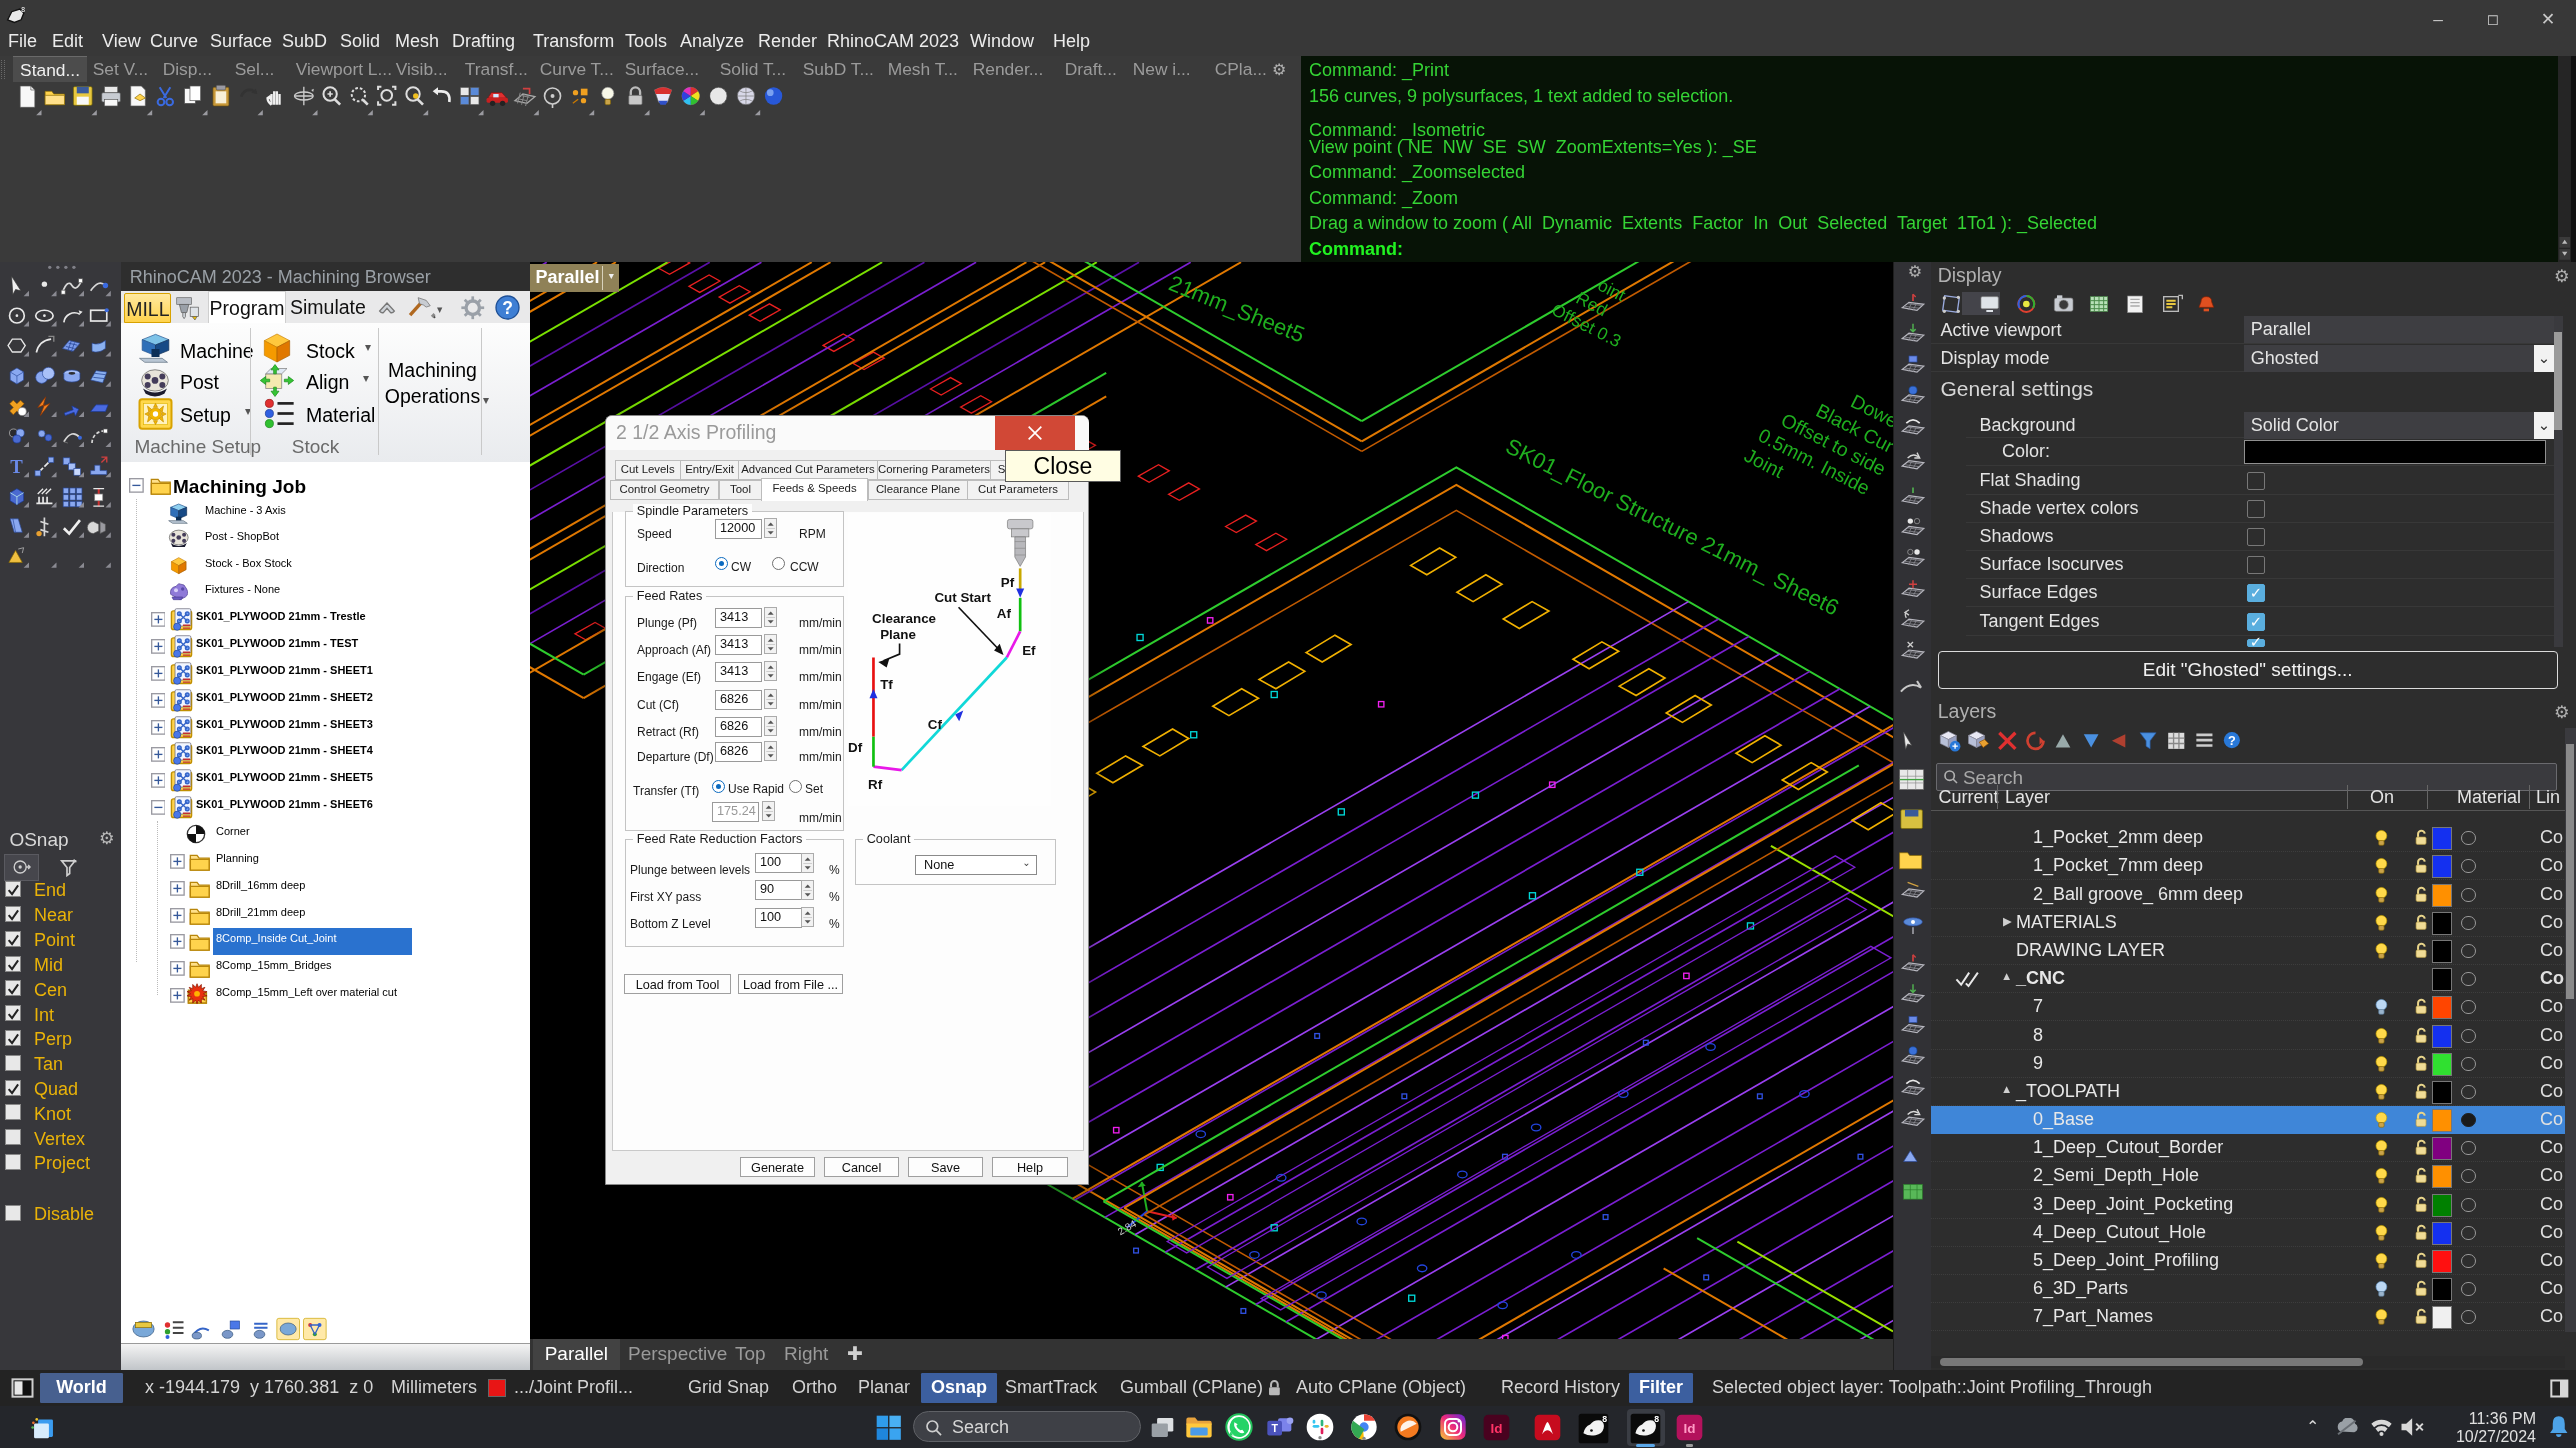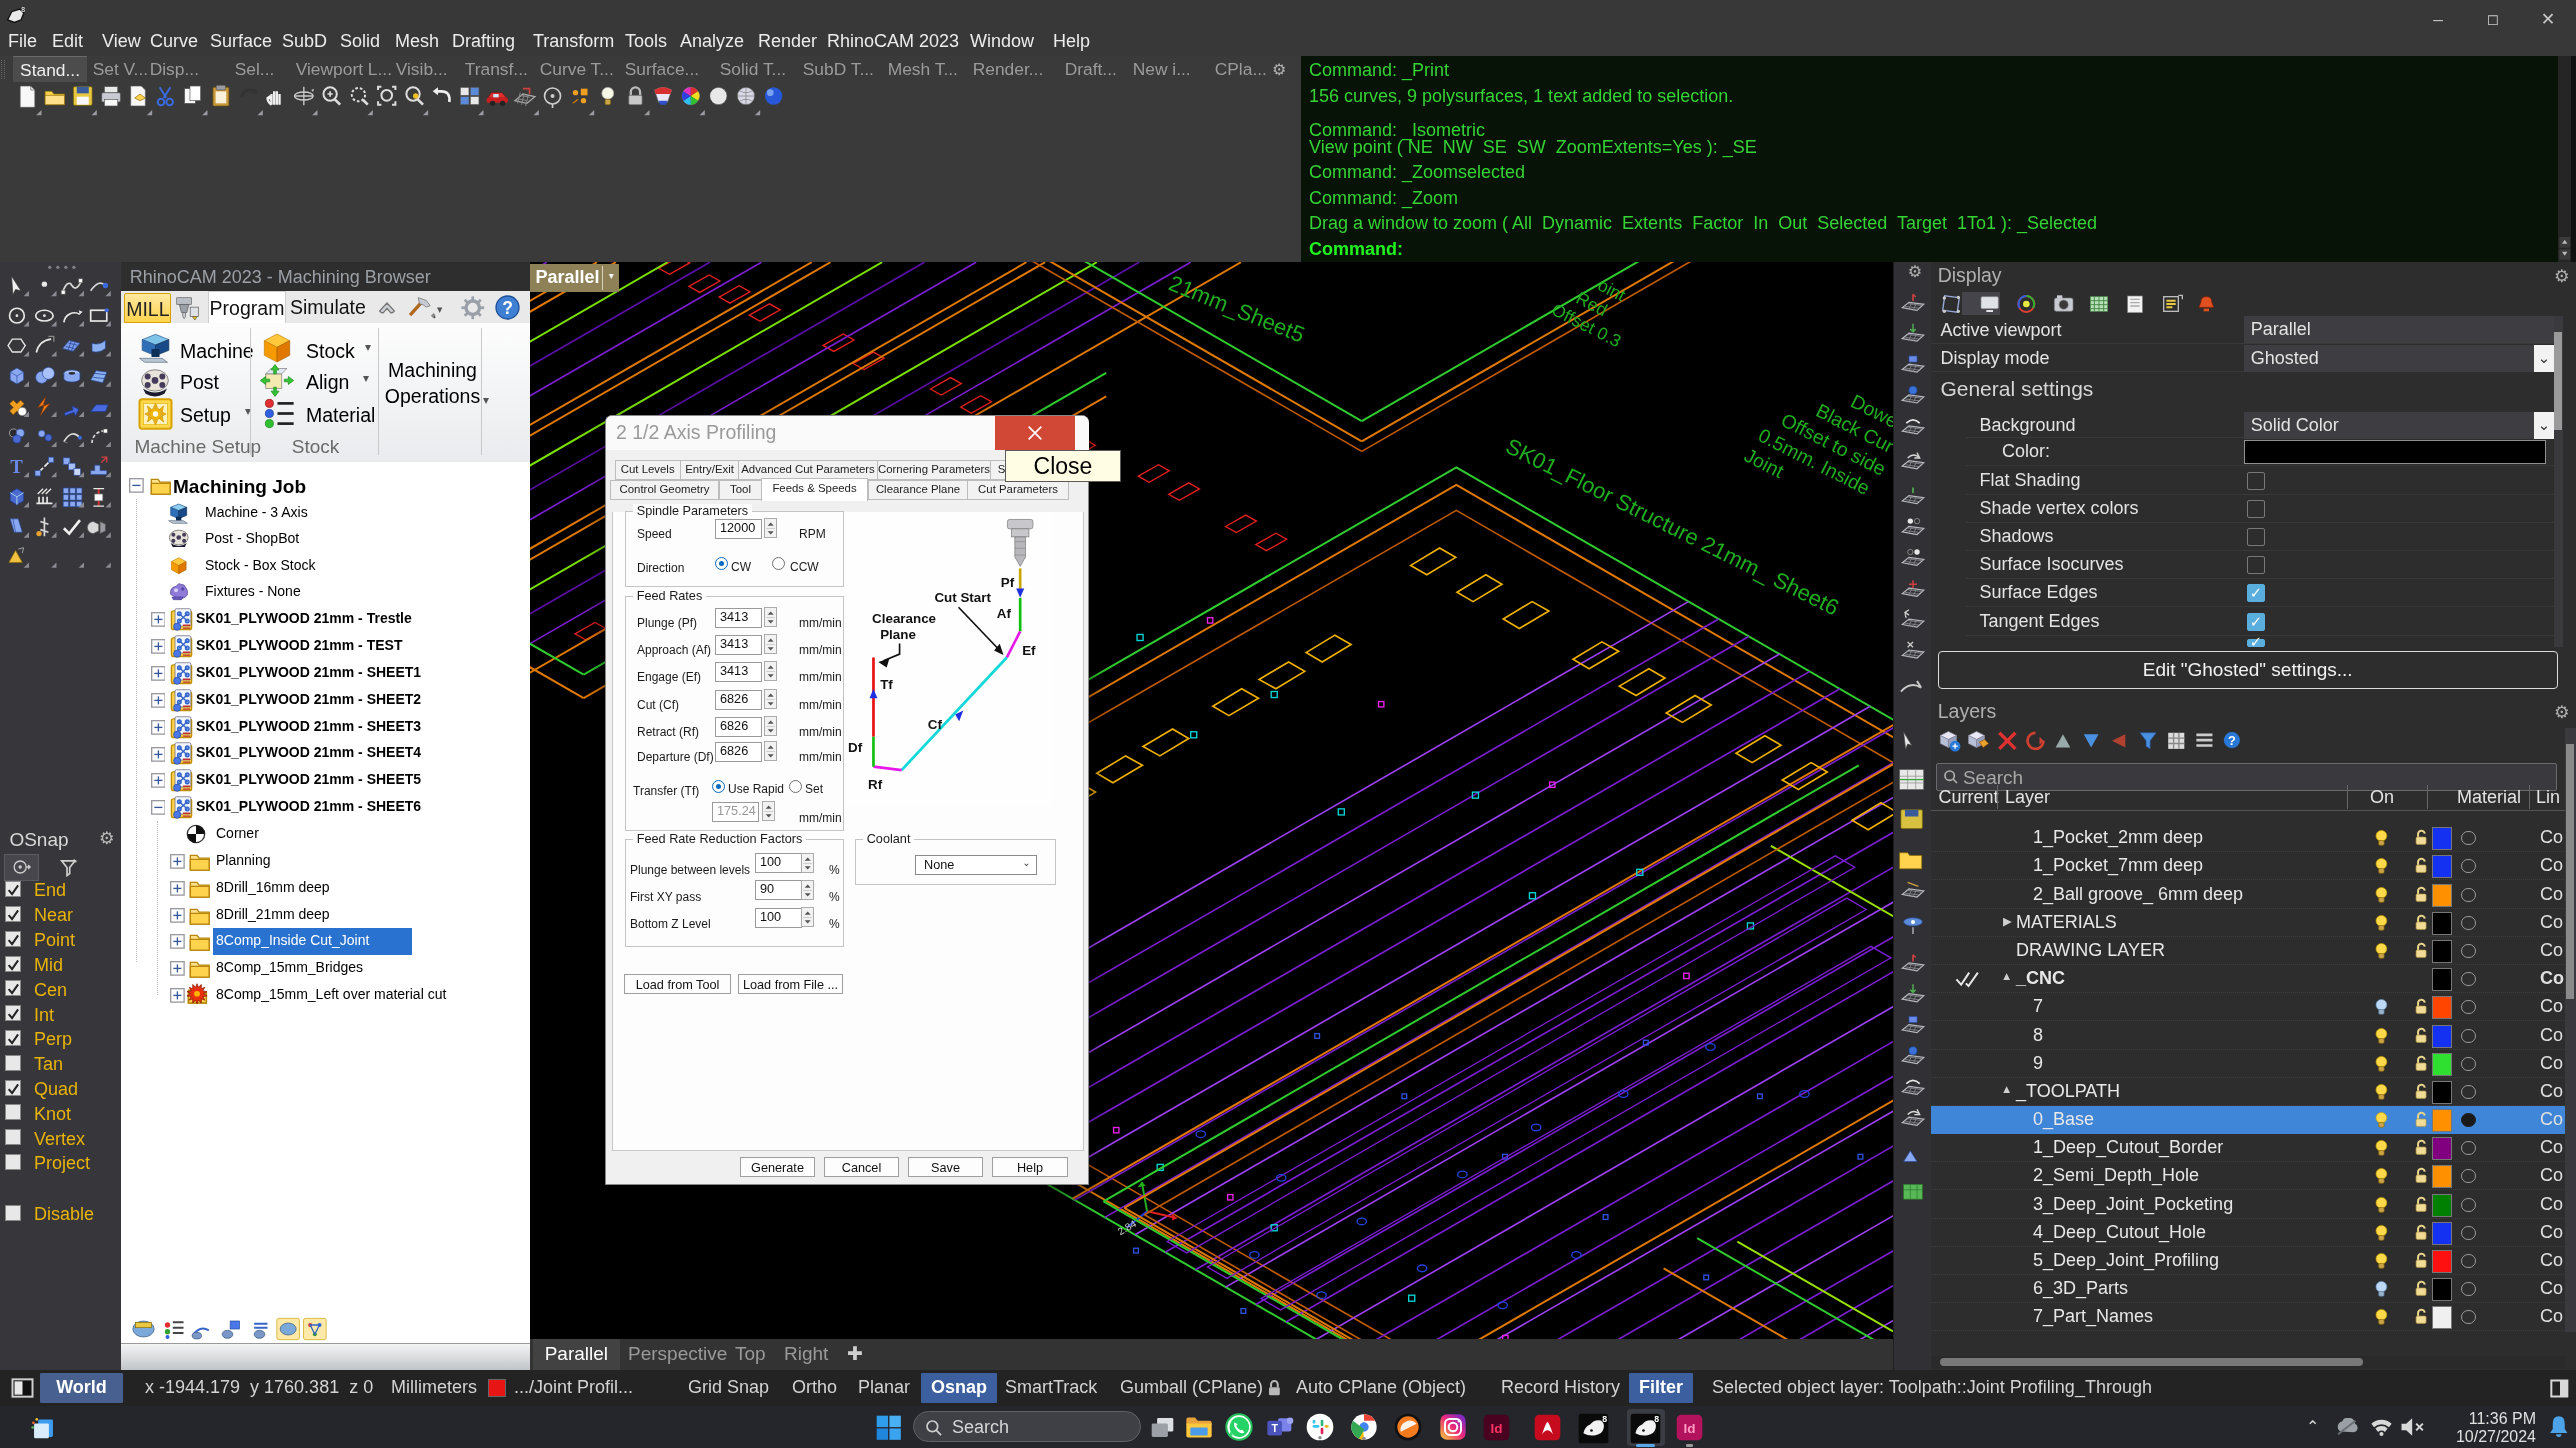--- a/index.html
+++ b/index.html
@@ -27,21 +27,21 @@
 #osnaptitle{left:9.4px;top:5.4px;font-size:19px;color:#d8d8d8;}
 .oschk{position:absolute;left:5.4px;width:16px;height:16px;background:#e8e8e8;border:0.7px solid #888;}
 .oslbl{position:absolute;left:34px;font-size:18px;color:#eab308;}
 
 #browser{left:121px;top:262px;width:409px;height:1081px;background:#fff;}
 #brtitle{left:0;top:0;width:409px;height:29px;background:#2e2e2e;}
 #brtabs{left:0;top:29px;width:409px;height:32px;background:#e9e9ea;}
 #brribbon{left:0;top:61px;width:409px;height:139px;background:linear-gradient(#fdfdfd,#e9ebee);}
 #brlabels{left:0;top:173px;width:409px;height:27px;}
 #brtree{left:0;top:200px;width:409px;height:854px;background:#fff;}
-.trow{position:absolute;font-size:14px;color:#000;white-space:nowrap;}
+.trow{position:absolute;font-size:11px;color:#000;white-space:nowrap;}
 #brbottom{left:0;top:1054px;width:409px;height:27px;background:#fff;}
 #brgray{left:121px;top:1343px;width:409px;height:27.5px;background:linear-gradient(#f4f4f4,#bfc3c7);border-top:1.3px solid #9a9a9a;}
 
 #viewport{left:530px;top:262px;width:1363px;height:1077px;background:#000;overflow:hidden;}
 #vptabs{left:530px;top:1339px;width:1363px;height:32px;background:#333;}
 .vtab{position:absolute;top:0;height:32px;font-size:19px;line-height:30px;padding:0 12px;color:#9a9a9a;}
 .vtab.act{background:#424242;color:#fff;}
 
 #rstrip{left:1894px;top:262px;width:38px;height:1109px;background:#313135;}
 #rpanel{left:1931px;top:262px;width:645px;height:1109px;background:#2d2d2d;}
@@ -107,21 +107,21 @@
 <span class="menuitem" style="left:758px">Render</span>
 <span class="menuitem" style="left:827px">RhinoCAM 2023</span>
 <span class="menuitem" style="left:970px">Window</span>
 <span class="menuitem" style="left:1053px">Help</span>
 </div>
 
 <div class="abs" id="tabsrow">
       <div style="position:absolute;left:1.3px;top:4px;width:4px;height:19px;border-left:1.3px dotted #6a6a6a;border-right:1.3px dotted #6a6a6a"></div>
 <span class="ttab act" style="left:13.4px">Stand...</span>
 <span class="ttab" style="left:86px">Set V...</span>
-<span class="ttab" style="left:143px">Disp...</span>
+<span class="ttab" style="left:156px">Disp...</span>
 <span class="ttab" style="left:228px">Sel...</span>
 <span class="ttab" style="left:289px">Viewport L...</span>
 <span class="ttab" style="left:389px">Visib...</span>
 <span class="ttab" style="left:458px">Transf...</span>
 <span class="ttab" style="left:533px">Curve T...</span>
 <span class="ttab" style="left:618px">Surface...</span>
 <span class="ttab" style="left:713px">Solid T...</span>
 <span class="ttab" style="left:796px">SubD T...</span>
 <span class="ttab" style="left:881px">Mesh T...</span>
 <span class="ttab" style="left:966px">Render...</span>

